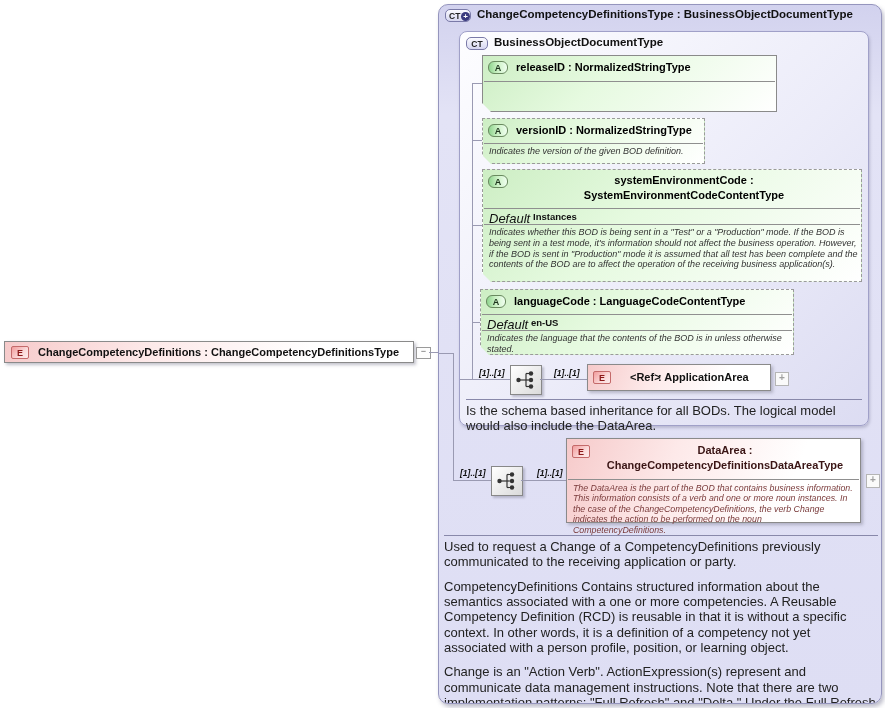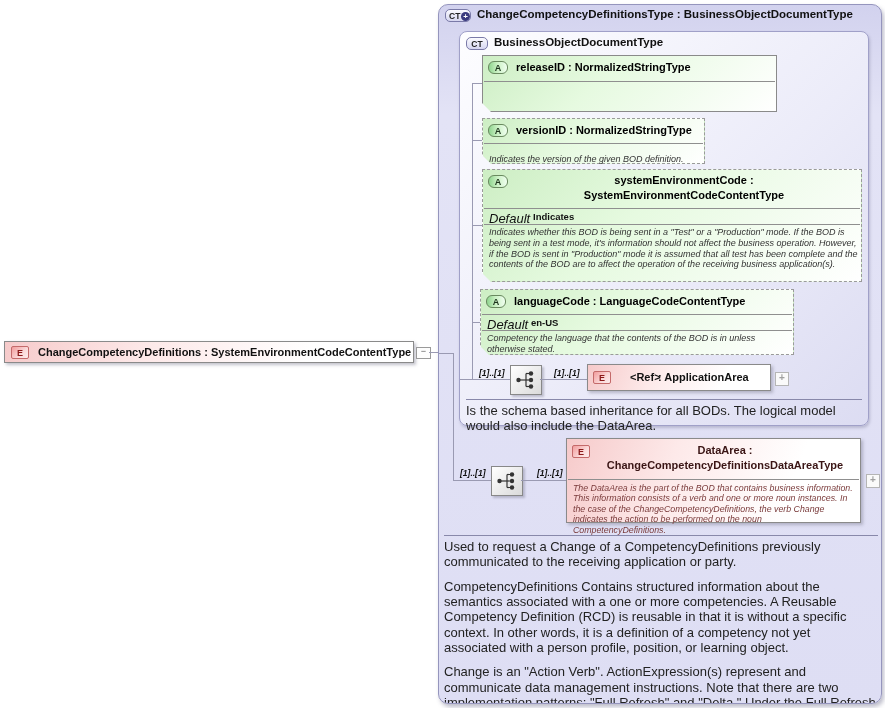--- a/index.html
+++ b/index.html
@@ -78,21 +78,21 @@
   .doc p + p{margin-top:9px;}
   .pre{white-space:pre-line;}
 </style>
 </head>
 <body>
 
 <div id="canvas">
 
   <div class="elem-box" style="left:4px;top:341px;width:410px;height:22px;">
     <span class="badge badge-e" style="left:6px;top:4px;">E</span>
-    <span class="elem-title" style="left:33px;top:4px;">ChangeCompetencyDefinitions : SystemEnvironmentCodeContentType</span>
+    <span class="elem-title" style="left:33px;top:4px;">ChangeCompetencyDefinitions : ChangeCompetencyDefinitionsType</span>
   </div>
   <div class="minusbtn">−</div>
   <div class="hline" style="left:429px;top:352px;width:9px;"></div>
 
   <div class="abs outer-box">
     <div class="hline" style="left:0;top:348px;width:14px;"></div>
     <div class="vline" style="left:14px;top:348px;height:127px;"></div>
 
     <span class="badge badge-ct badge-ctp" style="left:6px;top:4px;">
       <span class="ctp-label">CT</span>
@@ -113,41 +113,41 @@
       <div class="attr-box" style="left:22px;top:23px;width:295px;height:57px;">
         <span class="badge badge-a" style="left:5px;top:5px;">A</span>
         <span class="t">releaseID : NormalizedStringType</span>
         <div class="sep" style="top:25px;"></div>
       </div>
 
       <div class="attr-box dashed" style="left:22px;top:86px;width:223px;height:46px;">
         <span class="badge badge-a" style="left:5px;top:5px;">A</span>
         <span class="t">versionID : NormalizedStringType</span>
         <div class="sep" style="top:24px;"></div>
-        <div class="ann" style="left:6px;right:3px;top:27px;margin-top:8px;">Indicates the version of the given BOD definition.</div>
+        <div class="ann" style="left:6px;right:3px;top:27px;">Indicates the version of the given BOD definition.</div>
       </div>
 
       <div class="attr-box dashed" style="left:22px;top:137px;width:380px;height:113px;">
         <span class="badge badge-a" style="left:5px;top:5px;">A</span>
         <span class="t wrap">systemEnvironmentCode : SystemEnvironmentCodeContentType</span>
         <div class="sep" style="top:38px;"></div>
         <span class="dl" style="top:41px;">Default</span>
-        <span class="dv" style="top:41px;">Indicates</span>
+        <span class="dv" style="top:41px;">Instances</span>
         <div class="sep" style="top:54px;"></div>
         <div class="ann" style="left:6px;right:3px;top:57px;">Indicates whether this BOD is being sent in a "Test" or a "Production" mode. If the BOD is being sent in a test mode, it's information should not affect the business operation. However, if the BOD is sent in "Production" mode it is assumed that all test has been complete and the contents of the BOD are to affect the operation of the receiving business application(s).</div>
       </div>
 
       <div class="attr-box dashed" style="left:20px;top:257px;width:314px;height:66px;">
         <span class="badge badge-a" style="left:5px;top:5px;">A</span>
         <span class="t">languageCode : LanguageCodeContentType</span>
         <div class="sep" style="top:24px;"></div>
         <span class="dl" style="top:27px;">Default</span>
         <span class="dv" style="top:27px;text-align:right;">en-US</span>
         <div class="sep" style="top:40px;"></div>
-        <div class="ann" style="left:6px;right:3px;top:43px;">Competency the language that the contents of the BOD is in unless otherwise stated.</div>
+        <div class="ann" style="left:6px;right:3px;top:43px;">Indicates the language that the contents of the BOD is in unless otherwise stated.</div>
       </div>
 
       <div class="hline" style="left:0;top:347px;width:50px;"></div>
       <span class="card" style="left:19px;top:336px;">[1]..[1]</span>
       <div class="seq-icon" style="left:50px;top:333px;">
         <svg width="22" height="20" viewBox="0 0 22 20">
           <circle cx="3.5" cy="10" r="2.2" fill="#333"></circle>
           <line x1="5" y1="10" x2="11" y2="10" stroke="#333" stroke-width="1.2"></line>
           <line x1="11" y1="3.5" x2="11" y2="16.5" stroke="#333" stroke-width="1.2"></line>
           <line x1="11" y1="3.5" x2="14" y2="3.5" stroke="#333" stroke-width="1.2"></line>

